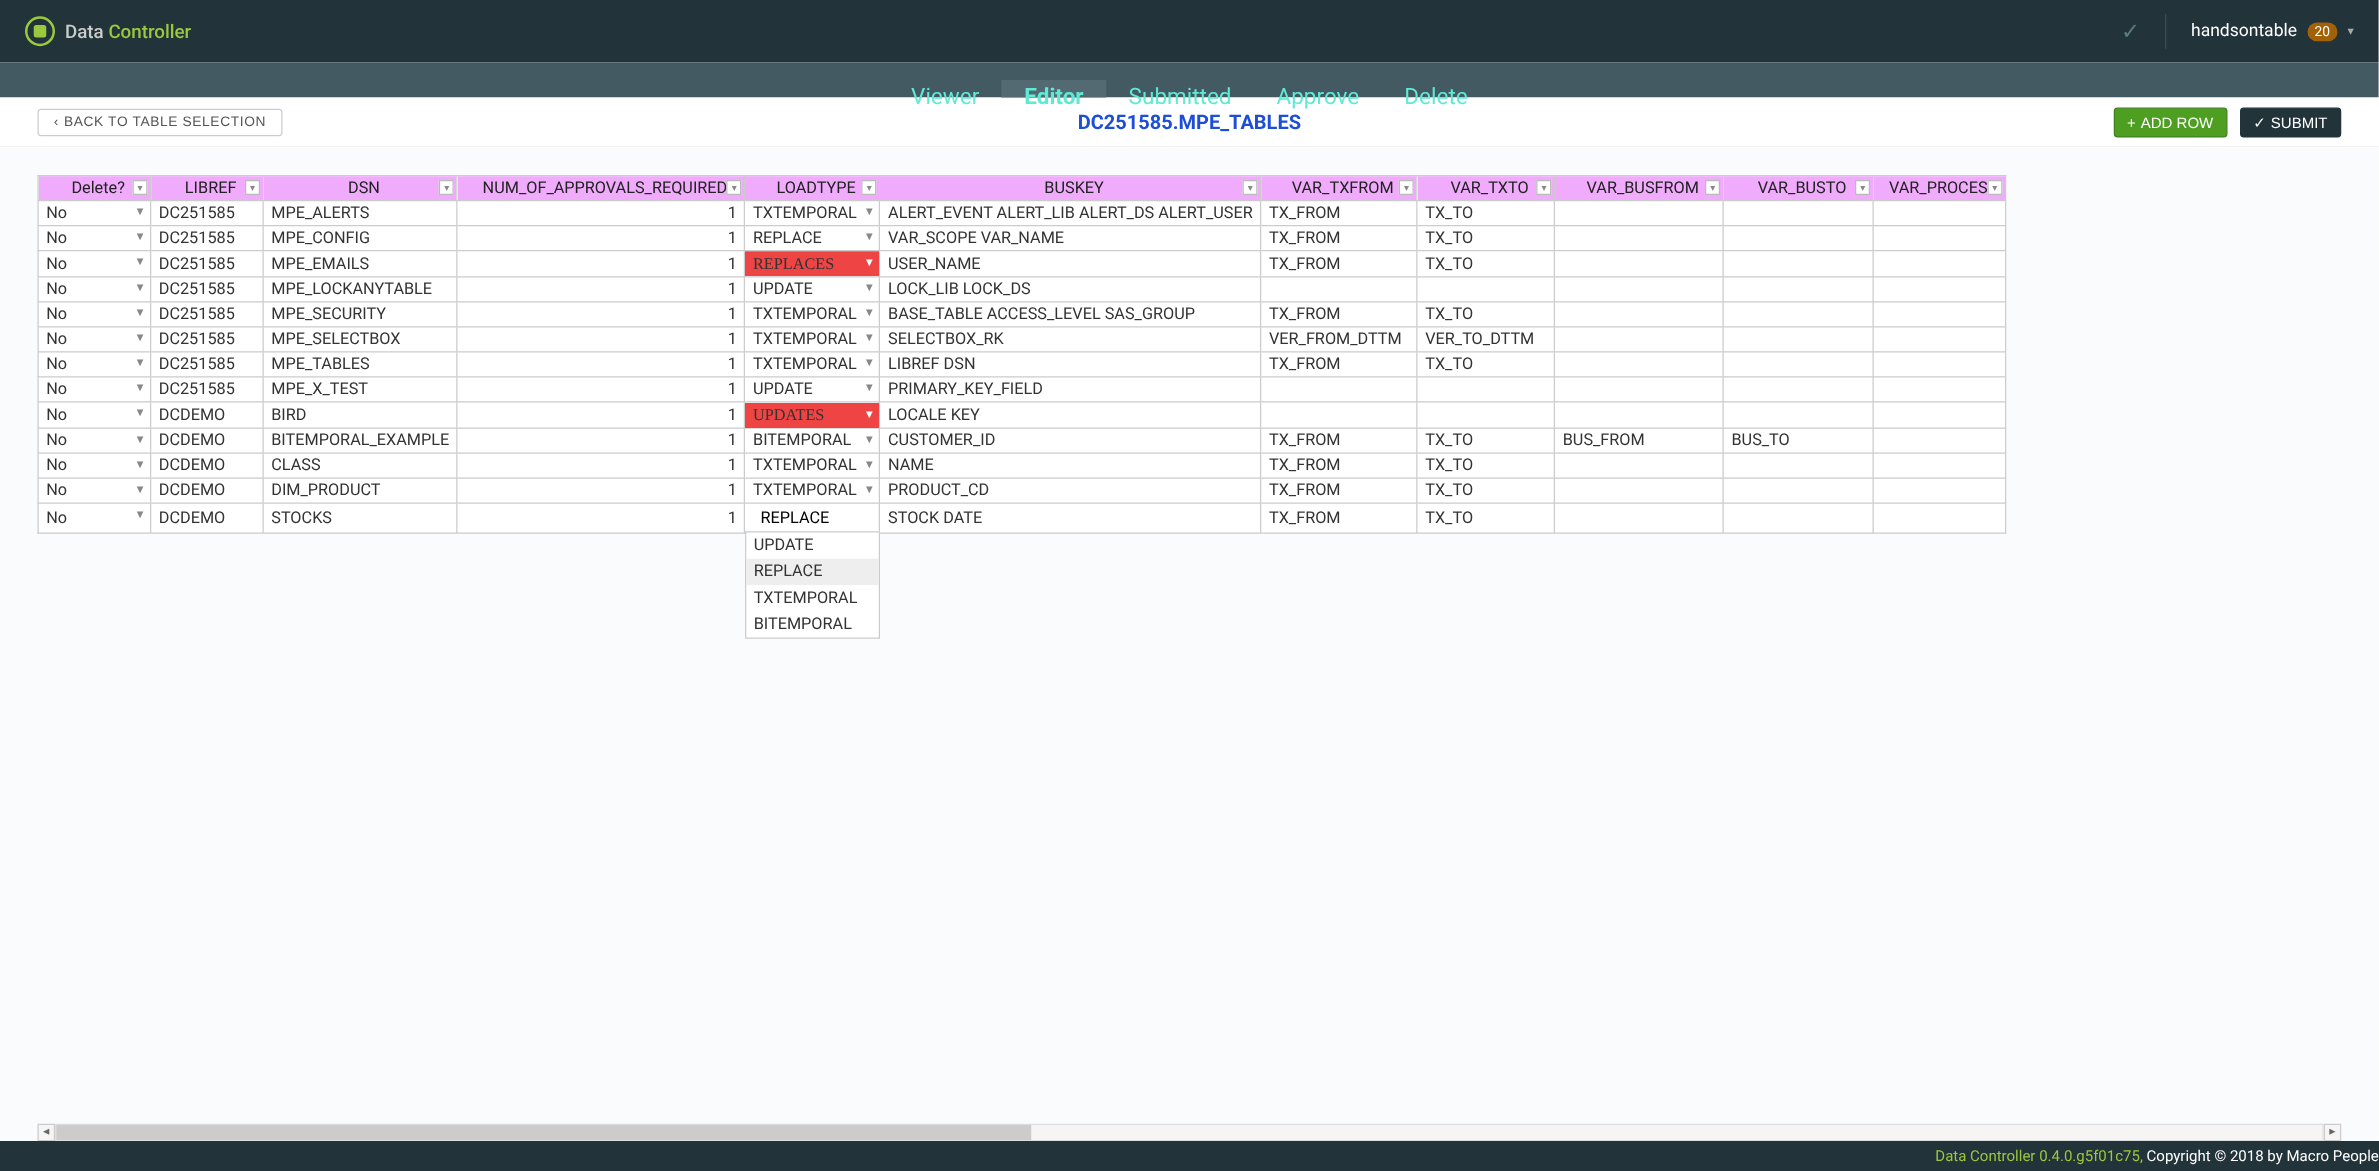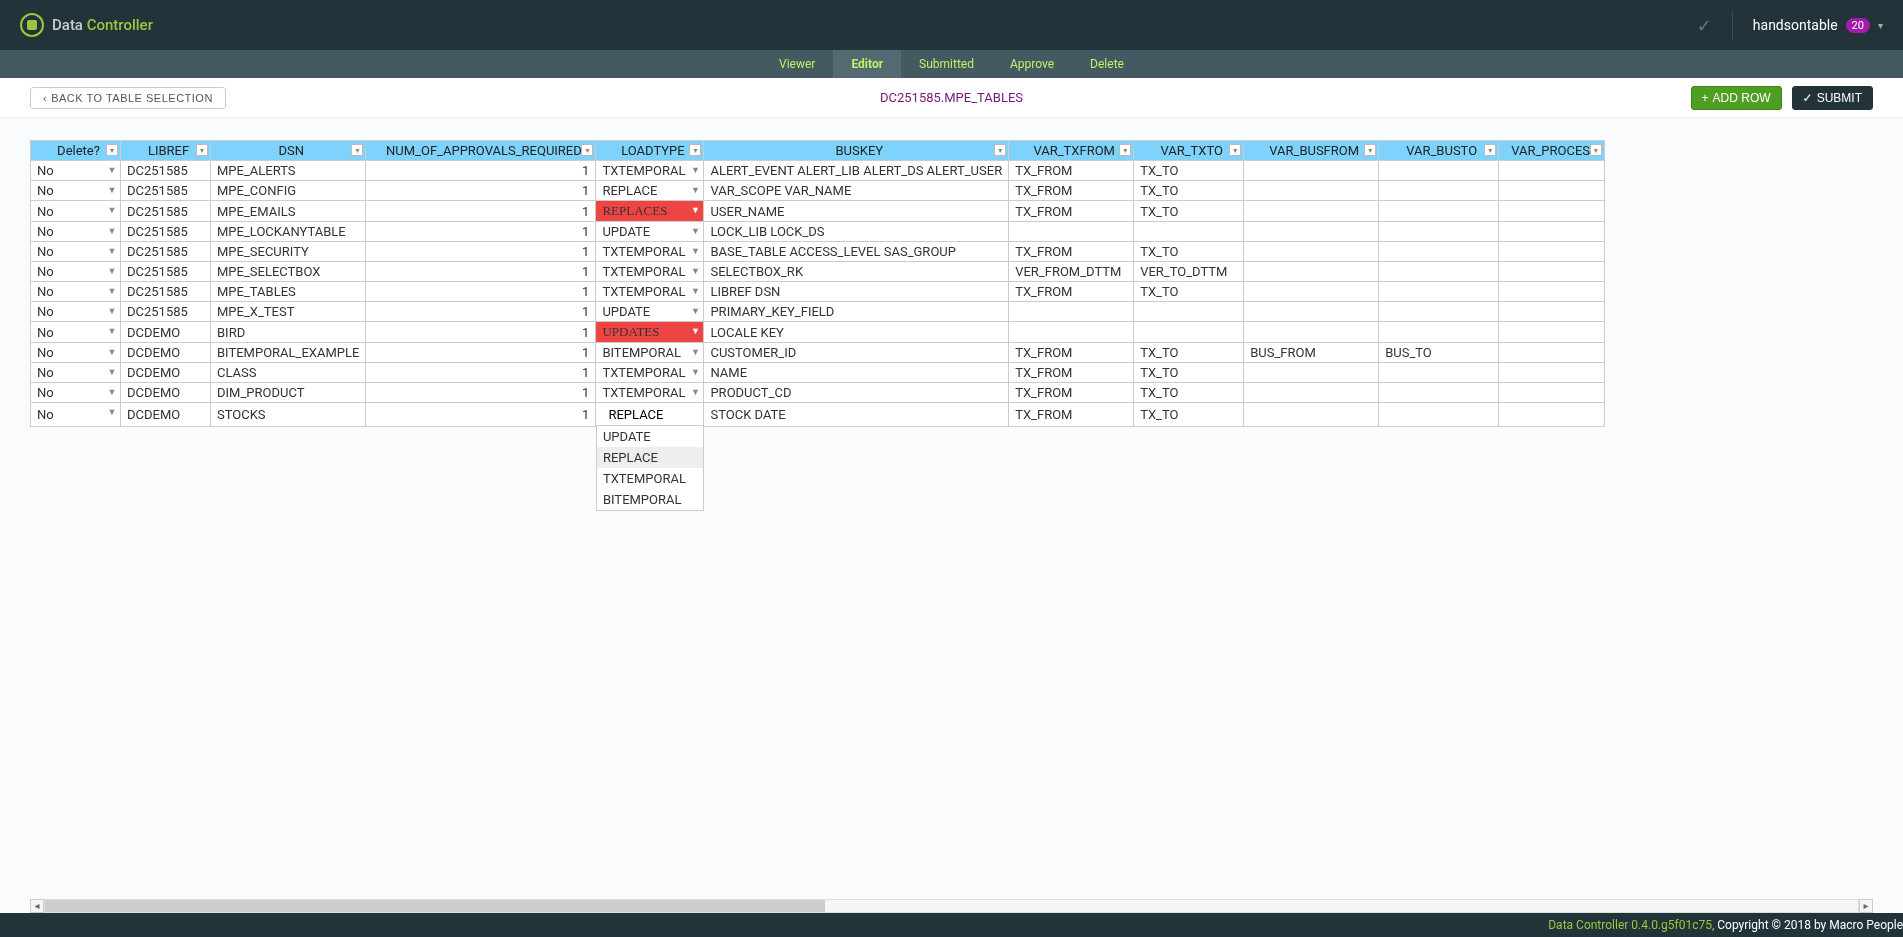--- a/index.html
+++ b/index.html
@@ -8,36 +8,36 @@
 .logo-wrap { display: flex; align-items: center; gap: 8px; }
 .logo-icon { width: 24px; height: 24px; border: 2px solid #9ac83e; border-radius: 50%; display: flex; align-items: center; justify-content: center; }
 .logo-icon-inner { width: 10px; height: 10px; background: #9ac83e; border-radius: 2px; }
 .logo-text { font-size: 15px; font-weight: 500; }
 .logo-text .p1 { color: #ccc; }
 .logo-text .p2 { color: #9ac83e; }
 .header-right { margin-left: auto; display: flex; align-items: center; gap: 20px; }
 .check-icon { color: #5b7a7f; font-size: 18px; }
 .vbar { width: 1px; height: 28px; background: #3a4d53; }
 .user-wrap { display: flex; align-items: center; gap: 8px; color: #fff; font-size: 14px; cursor: pointer; }
-.badge { background: #a21caf; color: #fff; border-radius: 9px; padding: 1px 6px; font-size: 11px; }
+.badge { background: #a16207; color: #fff; border-radius: 9px; padding: 1px 6px; font-size: 11px; }
 .caret { font-size: 10px; color: #aaa; }
 .nav { background: #445a62; height: 28px; display: flex; justify-content: center; }
-.nav a { color: #bef264; padding: 0 18px; line-height: 28px; font-size: 12px; text-decoration: none; }
+.nav a { color: #5eead4; padding: 0 18px; line-height: 28px; font-size: 18px; text-decoration: none; margin-top: 14px; }
 .nav a.active { background: #536a72; font-weight: bold; }
 .toolbar { background: #fff; height: 40px; display: flex; align-items: center; padding: 0 30px; border-bottom: 1px solid #eee; }
 .btn-back { border: 1px solid #ccc; background: #fff; color: #555; font-size: 11px; letter-spacing: 0.5px; padding: 4px 12px; border-radius: 3px; cursor: pointer; display: flex; align-items: center; gap: 4px; }
-.page-title { position: absolute; left: 50%; transform: translateX(-50%); font-size: 13px; color: #701a75; }
+.page-title { position: absolute; left: 50%; transform: translateX(-50%); font-size: 16px; color: #1d4ed8; font-weight: bold; }
 .toolbar-right { margin-left: auto; display: flex; gap: 10px; }
 .btn-add { background: #4e9e22; color: #fff; border: 1px solid #3f821b; padding: 4px 10px; border-radius: 3px; font-size: 12px; cursor: pointer; display: flex; align-items: center; gap: 4px; }
 .btn-submit { background: #22343a; color: #fff; border: 1px solid #22343a; padding: 4px 10px; border-radius: 3px; font-size: 12px; cursor: pointer; display: flex; align-items: center; gap: 4px; }
 .page-body { background: #fafbfc; padding: 22px 0 0 0; position: absolute; top: 118px; bottom: 24px; left: 0; right: 0; }
 .grid-wrap { margin: 0 30px; position: relative; height: calc(100% - 22px); }
 table.grid { border-collapse: collapse; background: #fff; table-layout: fixed; }
 table.grid th, table.grid td { border: 1px solid #ccc; font-size: 13px; padding: 2px 6px; height: 20px; white-space: nowrap; overflow: hidden; position: relative; }
-table.grid th { background: #7dd3fc; text-align: center; font-weight: 400; color: #222; padding-left: 12px; }
+table.grid th { background: #f0abfc; text-align: center; font-weight: 400; color: #222; padding-left: 12px; }
 table.grid td { color: #333; }
 .filter-icon { position: absolute; right: 2px; top: 3px; width: 12px; height: 12px; border: 1px solid #bbb; background: #fff; display: flex; align-items: center; justify-content: center; font-size: 8px; color: #888; cursor: pointer; }
 .dd-icon { position: absolute; right: 2px; top: 3px; width: 12px; height: 12px; color: #888; font-size: 9px; cursor: pointer; text-align: center; line-height: 12px; }
 td.num { text-align: right; padding-right: 20px; }
 td.err { background: #ef4444; color: #fff; font-family: Liberation Serif, serif; }
 td.err .dd-icon { color: #fff; }
 td.editing { border: 2px solid #5b9bd5; padding: 0; }
 td.editing input { width: 100%; height: 100%; border: none; outline: none; padding: 2px 6px; font-size: 13px; font-family: inherit; }
 .dropdown { position: absolute; background: #fff; border: 1px solid #ccc; z-index: 100; min-width: 106px; }
 .dropdown div { padding: 3px 6px; font-size: 13px; cursor: pointer; }

